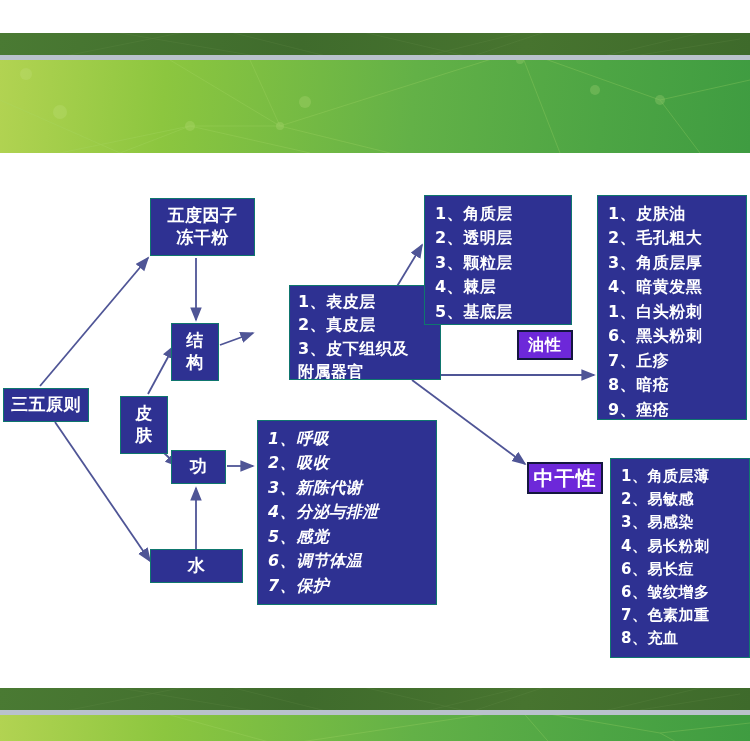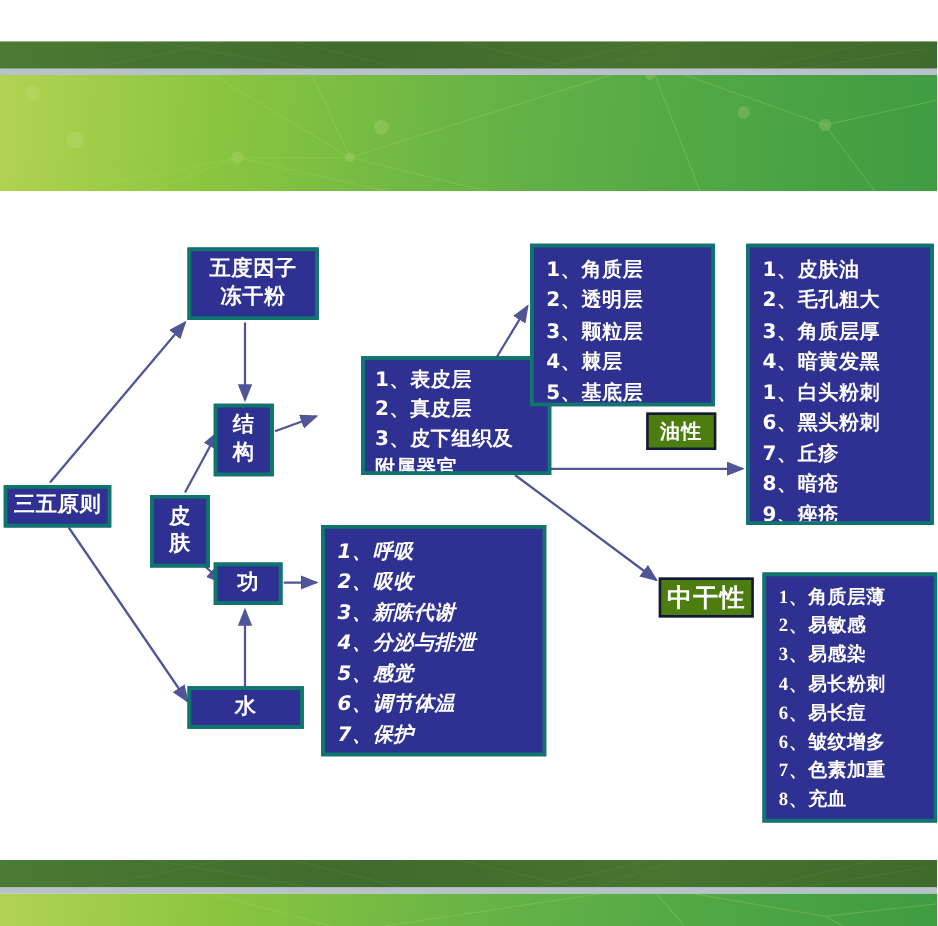--- a/index.html
+++ b/index.html
@@ -83,21 +83,21 @@
     position: absolute;
     left: 0; top: 0;
     width: 750px; height: 741px;
     pointer-events: none;
   }
 
   .node {
     position: absolute;
     box-sizing: border-box;
     background: #2e3192;
-    border: 3px solid #0f766e;
+    border: 1px solid #0f766e;
     color: #ffffff;
     display: flex;
     align-items: center;
     justify-content: center;
     text-align: center;
     line-height: 1.28;
     font-weight: 700;
     letter-spacing: .5px;
     overflow: hidden;
   }
@@ -106,21 +106,21 @@
     text-align: left;
     font-weight: 700;
   }
   .node.listbox .li {
     white-space: nowrap;
   }
 
   .label-chip {
     position: absolute;
     box-sizing: border-box;
-    background: #4d7c0f;
+    background: #6d28d9;
     border: 2px solid #14163f;
     color: #ffffff;
     display: flex;
     align-items: center;
     justify-content: center;
     font-weight: 700;
     letter-spacing: 1px;
   }
 
   
@@ -128,21 +128,21 @@
   #node-principle     { left: 3px;   top: 388px; width: 86px;  height: 34px; font-size: 17px; }
   #node-skin          { left: 120px; top: 396px; width: 48px;  height: 58px; font-size: 17px; flex-direction: column; }
   #node-structure     { left: 171px; top: 323px; width: 48px;  height: 58px; font-size: 17px; flex-direction: column; }
   #node-function      { left: 171px; top: 450px; width: 55px;  height: 34px; font-size: 17px; }
   #node-water         { left: 150px; top: 549px; width: 93px;  height: 34px; font-size: 17px; }
 
   #node-skin-layers   { left: 257px; top: 285px; width: 152px; height: 95px; font-size: 16px; padding: 6px 8px 0 8px; margin-left: 32px; }
   #node-functions     { left: 257px; top: 420px; width: 180px; height: 185px; font-size: 16px; padding: 8px 8px 0 10px; font-style: italic; }
   #node-epidermis     { left: 424px; top: 195px; width: 148px; height: 130px; font-size: 16px; padding: 8px 8px 0 10px; }
   #node-oily-list     { left: 597px; top: 195px; width: 150px; height: 225px; font-size: 16px; padding: 8px 8px 0 10px; }
-  #node-dry-list      { left: 610px; top: 458px; width: 140px; height: 200px; font-size: 15px; padding: 8px 6px 0 10px; font-family: Liberation Serif, serif; }
+  #node-dry-list      { left: 610px; top: 458px; width: 140px; height: 200px; font-size: 15px; padding: 8px 6px 0 10px; }
 
   #chip-oily    { left: 517px; top: 330px; width: 56px; height: 30px; font-size: 16px; }
   #chip-mid-dry { left: 527px; top: 462px; width: 76px; height: 32px; font-size: 20px; }
 
   .node .li { margin: 0 0 3px 0; }
   #node-functions .li { margin-bottom: 4px; }
   #node-oily-list .li { margin-bottom: 4px; }
   #node-dry-list .li  { margin-bottom: 4px; }
   #node-epidermis .li { margin-bottom: 4px; }
   #node-skin-layers .li { margin-bottom: 3px; }

